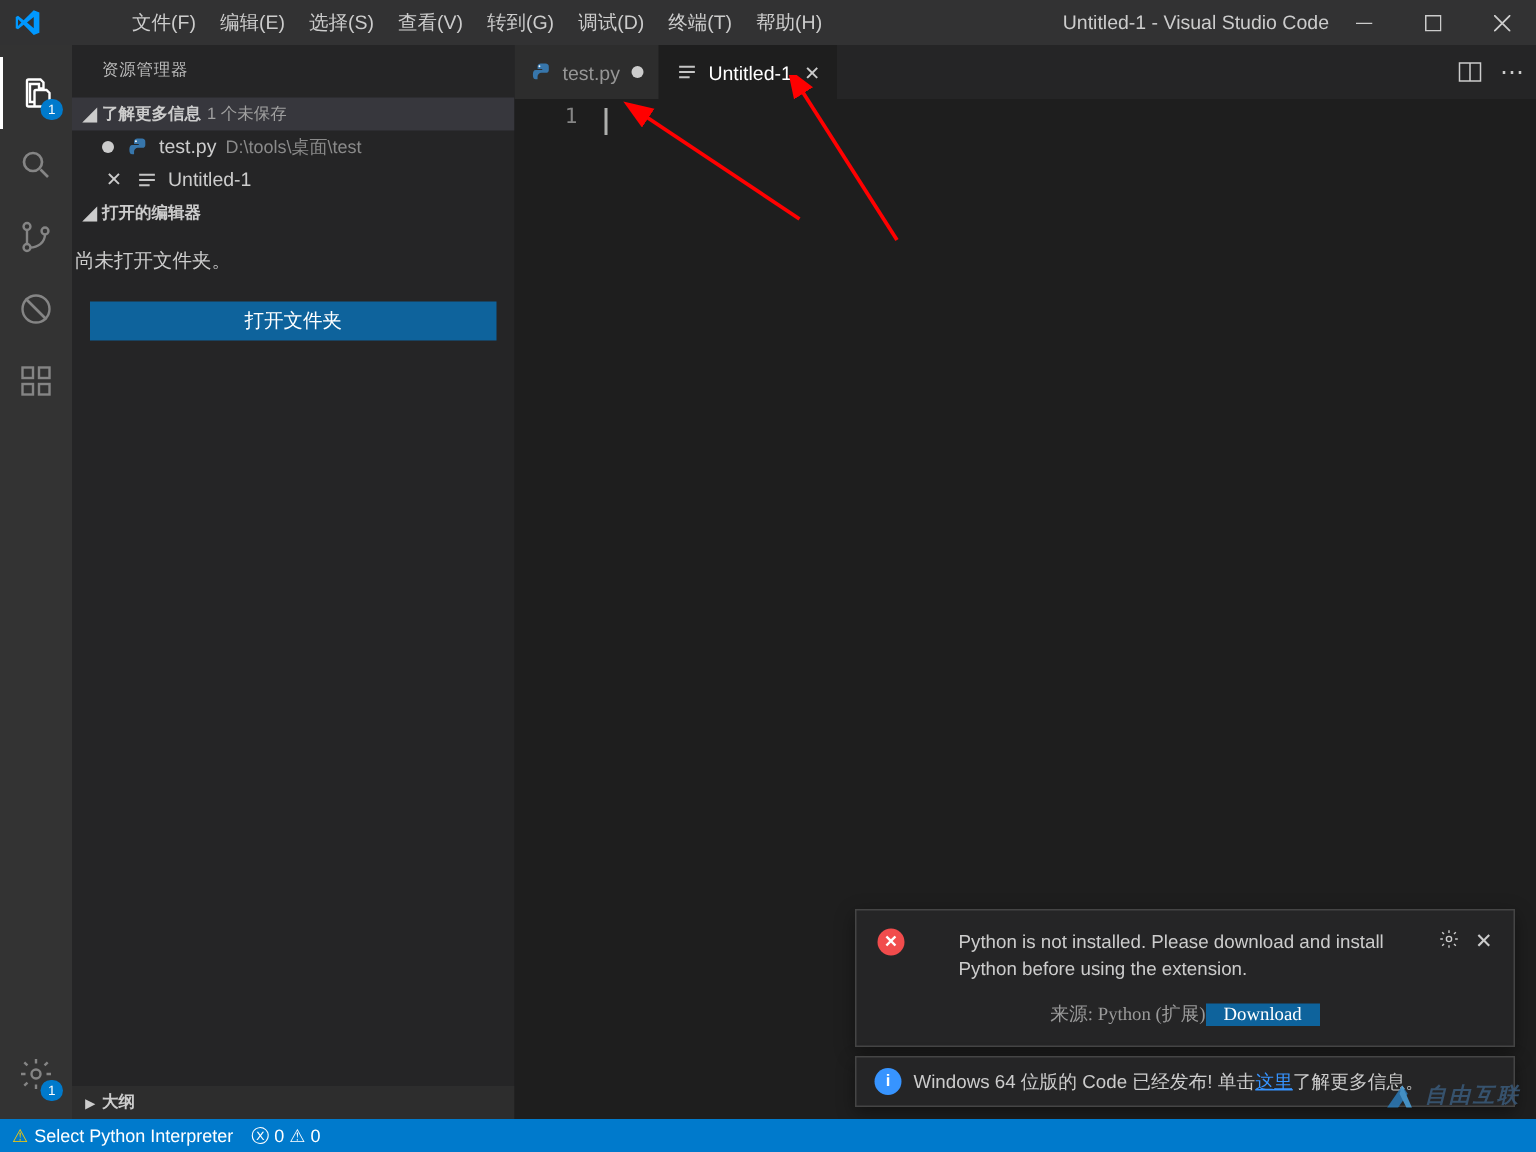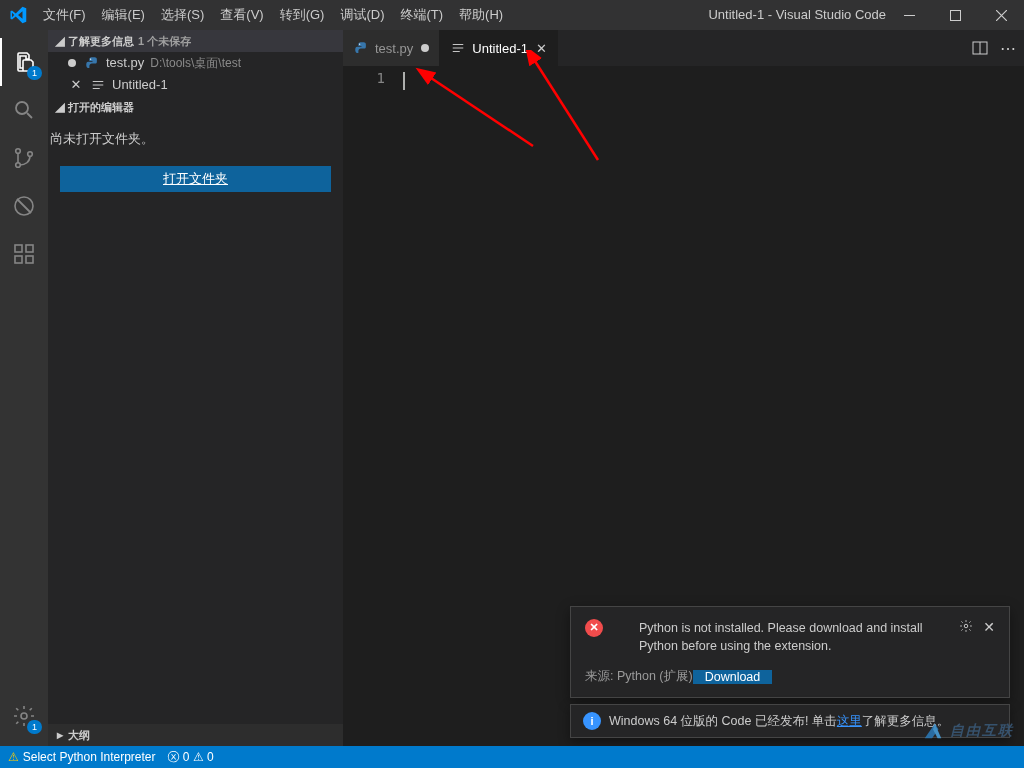--- a/index.html
+++ b/index.html
@@ -14,21 +14,21 @@
 }
 
 
 .titlebar {
   height: 30px;
   background: #323233;
   display: flex;
   align-items: center;
 }
 .app-icon { width: 35px; display:flex; align-items:center; justify-content:center; }
-.menubar { display: flex; height: 100%; }
+.menubar { display: flex; height: 100%; margin-left: 45px; }
 .menu-item { padding: 0 8px; line-height: 30px; color: #cccccc; cursor: pointer; }
 .title-center { flex: 1; text-align: right; color: #cccccc; line-height: 30px; }
 .window-controls { display: flex; }
 .win-btn { width: 46px; height: 30px; display:flex; align-items:center; justify-content:center; color:#ccc; }
 
 
 .main { display: flex; height: calc(100% - 30px - 22px); }
 
 
 .activitybar {
@@ -59,35 +59,35 @@
   background: #37373d;
   padding-left: 4px;
   font-size: 11px;
   font-weight: 600;
   color: #cccccc;
   display: flex;
   align-items: center;
 }
 .section-header.plain { background: transparent; font-weight:700; }
 .chev { display:inline-block; width:16px; text-align:center; font-size:12px; }
-.unsaved-tag { color:#a0a0a0; font-weight:700; margin-left:4px; }
+.unsaved-tag { color:#a0a0a0; font-weight:400; margin-left:4px; }
 .file-row {
   height:22px; line-height:22px; padding-left:20px;
   display:flex; align-items:center; font-size:13px;
 }
 .file-row .dot { width:8px; height:8px; border-radius:50%; background:#cccccc; margin-right:8px; }
 .file-row .close { width:16px; text-align:center; margin-right:6px; color:#ccc; }
 .file-icon { width:16px; height:16px; margin-right:6px; display:inline-flex; align-items:center; justify-content:center; }
 .file-path { color:#8a8a8a; margin-left:6px; font-size:12px; }
 .no-folder-msg { padding:12px 2px; font-size:13px; color:#cccccc; }
 .open-folder-btn {
   margin: 6px 12px; height:26px;
   background:#0e639c; color:#fff;
   display:flex; align-items:center; justify-content:center;
-  font-size:13px; cursor:pointer;text-decoration:underline;
+  font-size:13px; cursor:pointer;
 }
 .outline-header { margin-top:auto; }
 .outline-header.section-header { background:#2d2d2d; }
 
 
 .editor-area { flex:1; display:flex; flex-direction:column; background:#1e1e1e; position:relative; }
 .tabs-row { height:36px; background:#252526; display:flex; align-items:stretch; }
 .tab { display:flex; align-items:center; padding:0 10px; background:#2d2d2d; color:#969696; font-size:13px; border-right:1px solid #1e1e1e; position:relative; }
 .tab.active { background:#1e1e1e; color:#ffffff; }
 .tab .tab-dot { width:8px; height:8px; border-radius:50%; background:#cccccc; margin-left:8px; }
@@ -109,21 +109,21 @@
   width:440px; padding:12px 14px;
   box-shadow:0 4px 12px rgba(0,0,0,0.4);
   font-size:12.5px; color:#ccc;
 }
 .notif-top { display:flex; align-items:flex-start; }
 .notif-icon { width:18px; height:18px; border-radius:50%; display:inline-flex; align-items:center; justify-content:center; color:#fff; font-size:11px; font-weight:bold; margin-right:8px; flex-shrink:0; }
 .notif-icon.err { background:#f14c4c; }
 .notif-icon.info { background:#3794ff; }
 .notif-msg { flex:1; line-height:1.5;margin-left:28px; }
 .notif-ctrl { display:flex; gap:10px; margin-left:10px; color:#ccc; }
-.notif-foot { display:flex; align-items:center; justify-content:flex-start; margin-top:12px; }
+.notif-foot { display:flex; align-items:center; justify-content:center; margin-top:12px;font-family:Liberation Serif, serif; }
 .notif-src { color:#9a9a9a; }
 .notif-btn { background:#0e639c; color:#fff; padding:0 12px; font-size:12.5px; cursor:pointer; }
 .notif-link { color:#3794ff; text-decoration:underline; cursor:pointer; }
 .notif2 { bottom:30px; height:34px; padding:0 12px; display:flex; align-items:center; }
 
 
 .statusbar {
   height:22px; background:#007acc; color:#fff;
   display:flex; align-items:center; font-size:12px;
   position:absolute; bottom:0; left:0; right:0;
@@ -217,20 +217,21 @@
     <div class="activity-icon activity-bottom">
       <svg width="24" height="24" viewBox="0 0 24 24">
           <circle cx="12" cy="12" r="3" fill="none" stroke="currentColor" stroke-width="1.6"></circle>
           <path fill="none" stroke="currentColor" stroke-width="1.6" d="M12 2v3M12 19v3M4.2 4.2l2.1 2.1M17.7 17.7l2.1 2.1M2 12h3M19 12h3M4.2 19.8l2.1-2.1M17.7 6.3l2.1-2.1"></path>
         </svg>
       <span class="badge">1</span>
     </div>
   </div>
 
   <div class="sidebar">
+    <div class="sidebar-title">资源管理器</div>
 
     <div class="section-header">
       <span class="chev">◢</span>
       <span>了解更多信息</span>
       <span class="unsaved-tag">1 个未保存</span>
     </div>
 
     <div class="file-row">
       <span class="dot"></span>
       <span class="file-icon">

